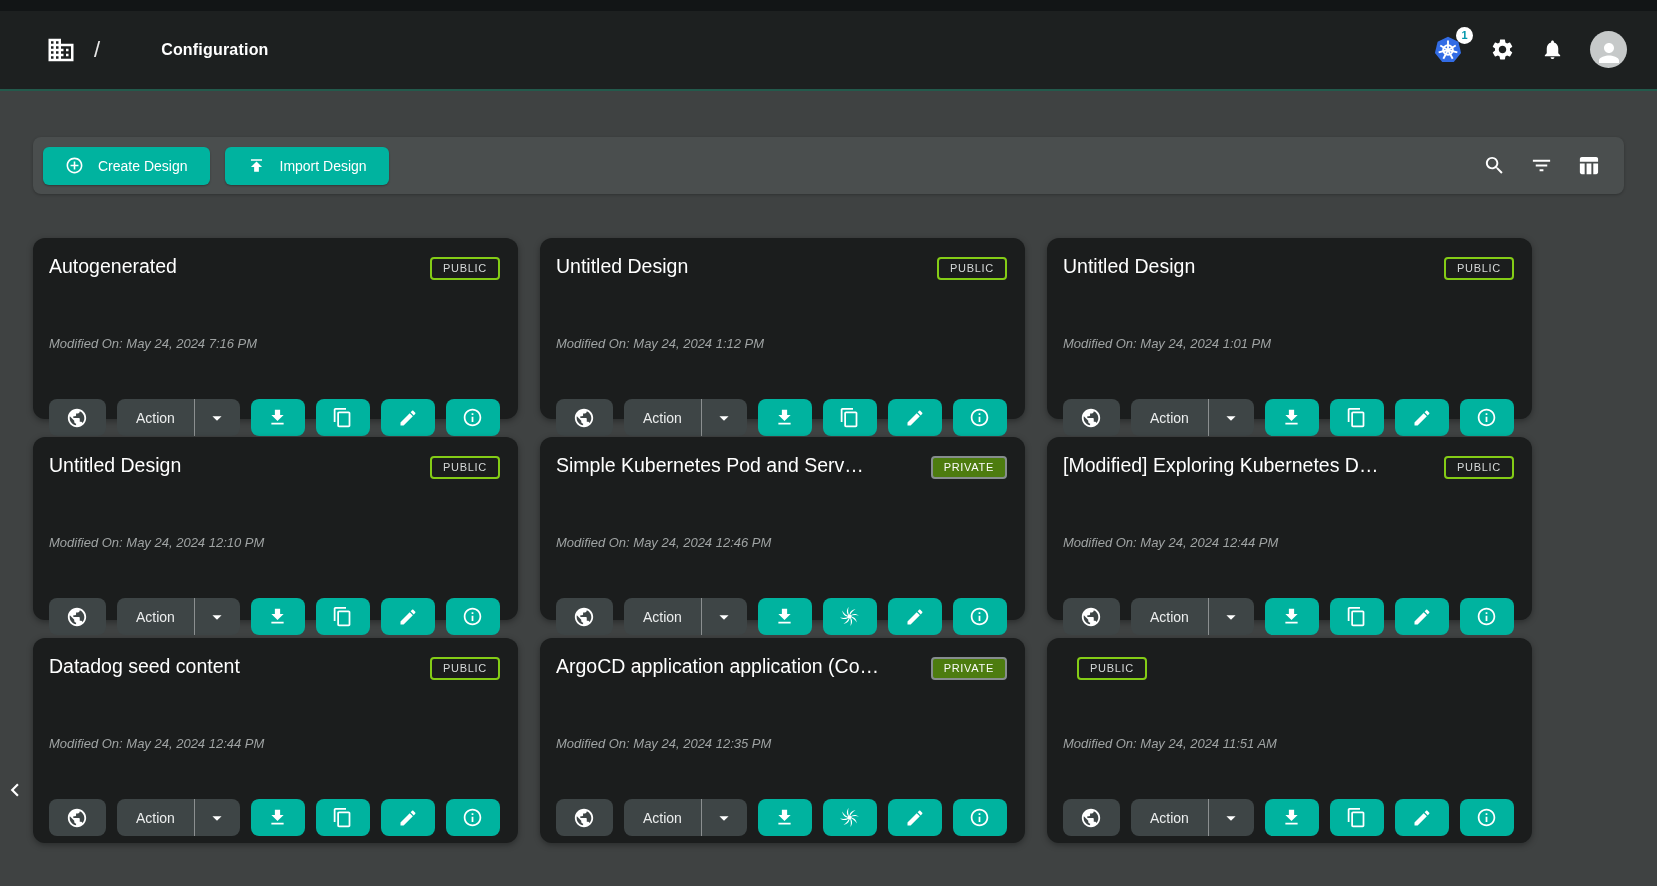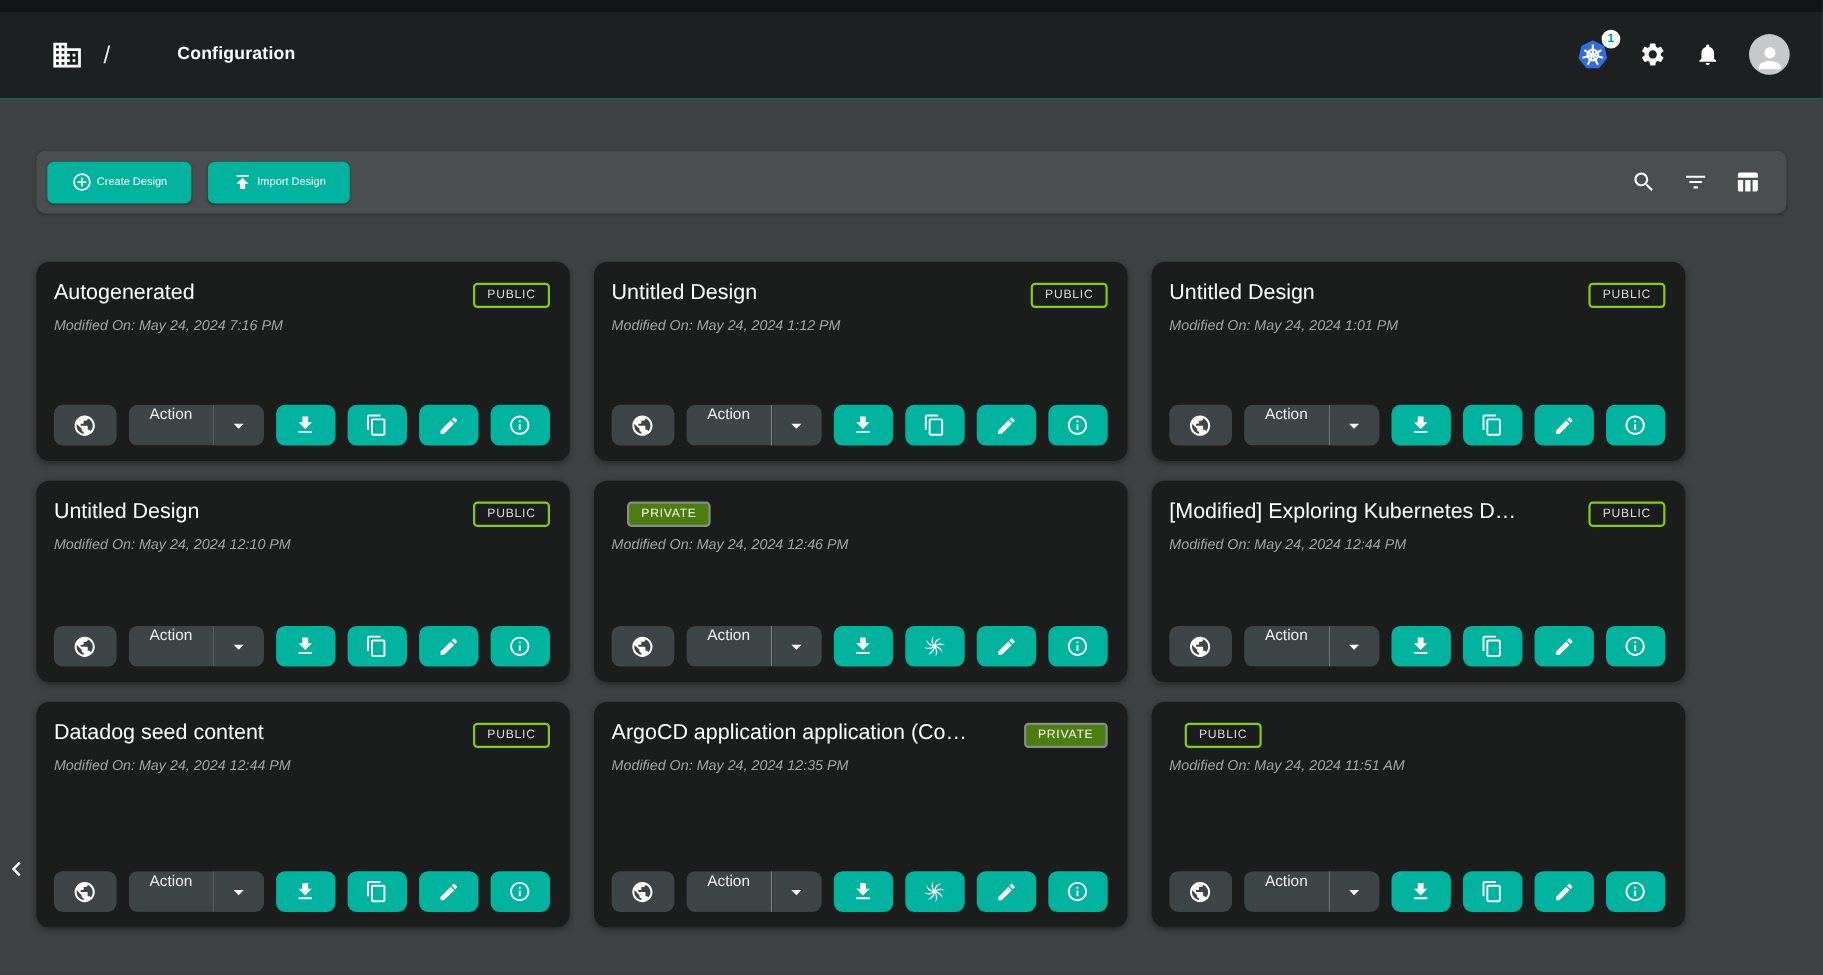--- a/index.html
+++ b/index.html
@@ -52,44 +52,45 @@
     border-radius: 8px;
     display: flex; align-items: center;
     padding: 0 24px 0 10px;
     gap: 15px;
     box-shadow: 0 1px 3px rgba(0,0,0,.25);
   }
   .tbtn {
     height: 38px;
     background: #00b39f;
     color: #fff;
-    font-size: 10px;
+    font-size: 14px;
     border-radius: 6px;
     padding: 0 22px;
-    display: inline-flex; align-items: center; gap: 4px;
+    display: inline-flex; align-items: center; gap: 14px;
     box-shadow: 0 1px 2px rgba(0,0,0,.3);
   }
   .tools { margin-left: auto; display: flex; align-items: center; gap: 24px; color: #fff; }
   .tools span { cursor: pointer; }
 
   
   main.grid {
     margin: 44px 0 0 33px;
     display: grid;
     grid-template-columns: repeat(3, 485px);
     grid-template-rows: 181px 183px 205px;
     column-gap: 22px;
     row-gap: 18px;
   }
   .card {
     background: #1b1d1d;
     border-radius: 12px;
     padding: 17px 18px 14px 16px;
     display: flex; flex-direction: column;
     box-shadow: 0 2px 6px rgba(0,0,0,.35);
+    gap: 48px;
   }
   .card-head { display: flex; align-items: flex-start; }
   .card-title {
     color: #fff; font-size: 19.5px; font-weight: 500;
     white-space: nowrap; overflow: hidden; flex: 1 1 auto;
   }
   .badge {
     flex: none; margin-left: 14px; margin-top: 2px;
     font-size: 11px; letter-spacing: .7px;
     color: #d6d9d9; border: 2px solid #84cc16;
@@ -107,21 +108,21 @@
     display: inline-flex; align-items: center; justify-content: center;
     color: #fff;
   }
   .abtn.dark { background: #3e4546; }
   .globe-btn { width: 60px; }
   .split { display: flex; height: 37px; flex: none; }
   .split .label-part {
     width: 78px; background: #3e4546; color: #eceeee; font-size: 14px;
     border-radius: 8px 0 0 8px;
     border-right: 1px solid rgba(255,255,255,.4);
-    display: inline-flex; align-items: flex-start; justify-content: center;
+    display: inline-flex; align-items: center; justify-content: center;
   }
   .split .caret-part {
     width: 45px; background: #3e4546;
     border-radius: 0 8px 8px 0;
     display: inline-flex; align-items: center; justify-content: center;
   }
   .abtn.teal { background: #00b39f; width: 57px; }
   .swirl-icon { display: none; }
   .swirl-mode .swirl-icon { display: block; }
 
@@ -397,20 +398,21 @@
       <button class="abtn teal">
         <svg width="21" height="21" viewBox="0 0 24 24" fill="#fff">
             <path d="M11 7h2v2h-2zm0 4h2v6h-2zm1-9C6.48 2 2 6.48 2 12s4.48 10 10 10 10-4.48 10-10S17.52 2 12 2zm0 18c-4.41 0-8-3.59-8-8s3.59-8 8-8 8 3.59 8 8-3.59 8-8 8z"></path>
           </svg>
       </button>
     </div>
   </div>
 
   <div class="card">
     <div class="card-head">
+      <div class="card-title">Simple Kubernetes Pod and Serv…</div>
       <div class="badge private">PRIVATE</div>
     </div>
     <div class="card-date">Modified On: May 24, 2024 12:46 PM</div>
     <div class="card-actions">
       <button class="abtn dark globe-btn">
         <svg width="22" height="22" viewBox="0 0 24 24" fill="#fff">
             <path d="M12 2C6.48 2 2 6.48 2 12s4.48 10 10 10 10-4.48 10-10S17.52 2 12 2zm-1 17.93c-3.95-.49-7-3.85-7-7.93 0-.62.08-1.21.21-1.79L9 15v1c0 1.1.9 2 2 2v1.93zm6.9-2.54c-.26-.81-1-1.39-1.9-1.39h-1v-3c0-.55-.45-1-1-1H8v-2h2c.55 0 1-.45 1-1V7h2c1.1 0 2-.9 2-2v-.41c2.93 1.19 5 4.06 5 7.41 0 2.08-.8 3.97-2.1 5.39z"></path>
           </svg>
       </button>
       <div class="split">

